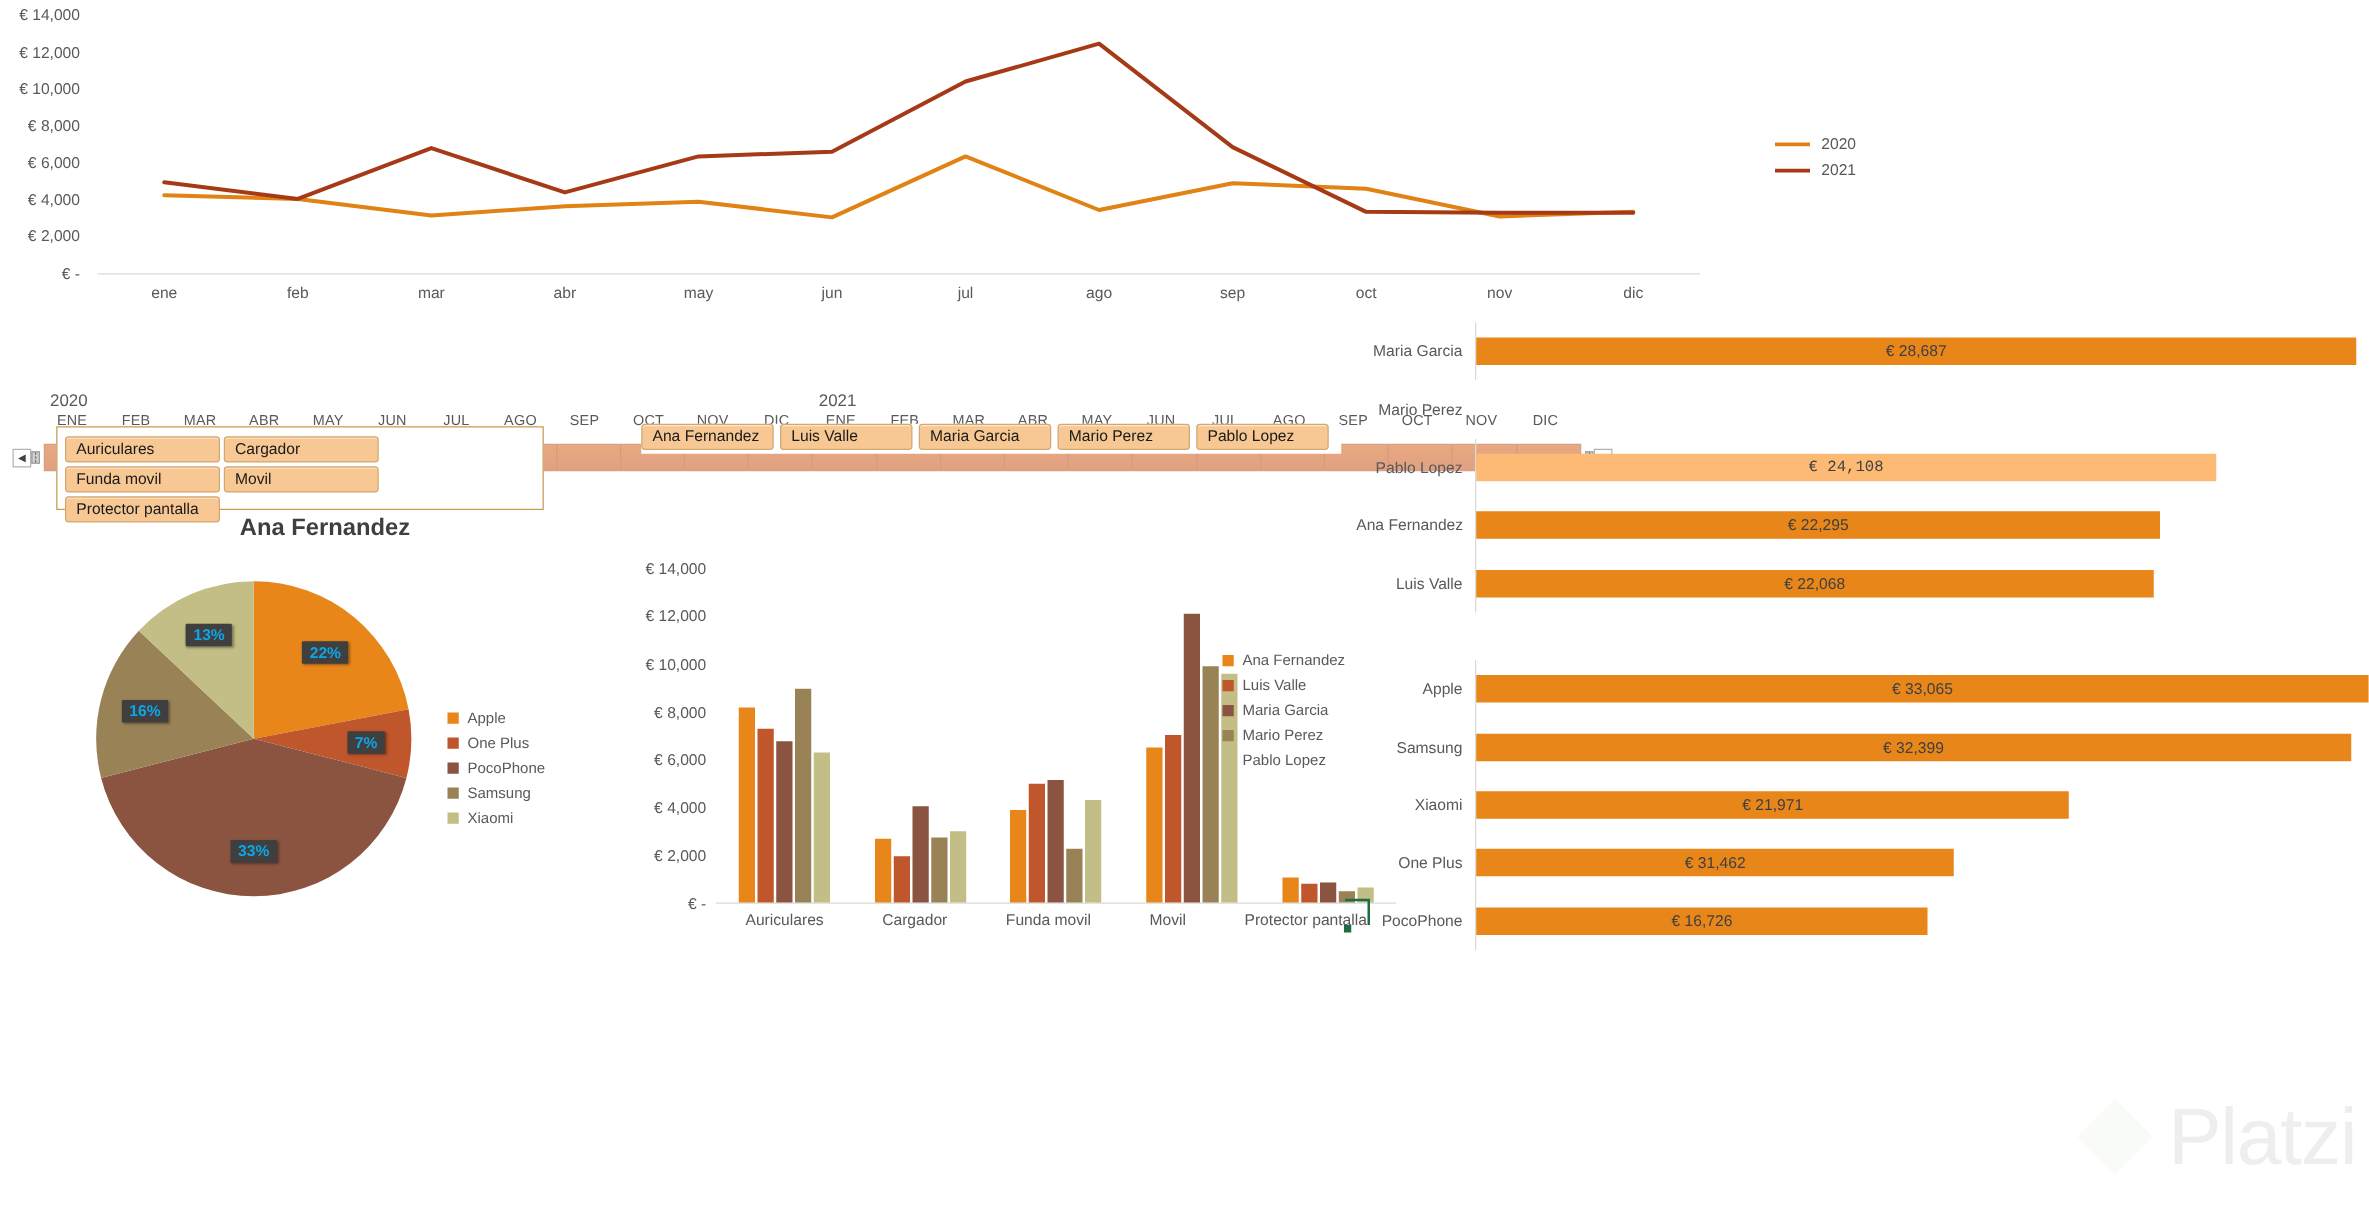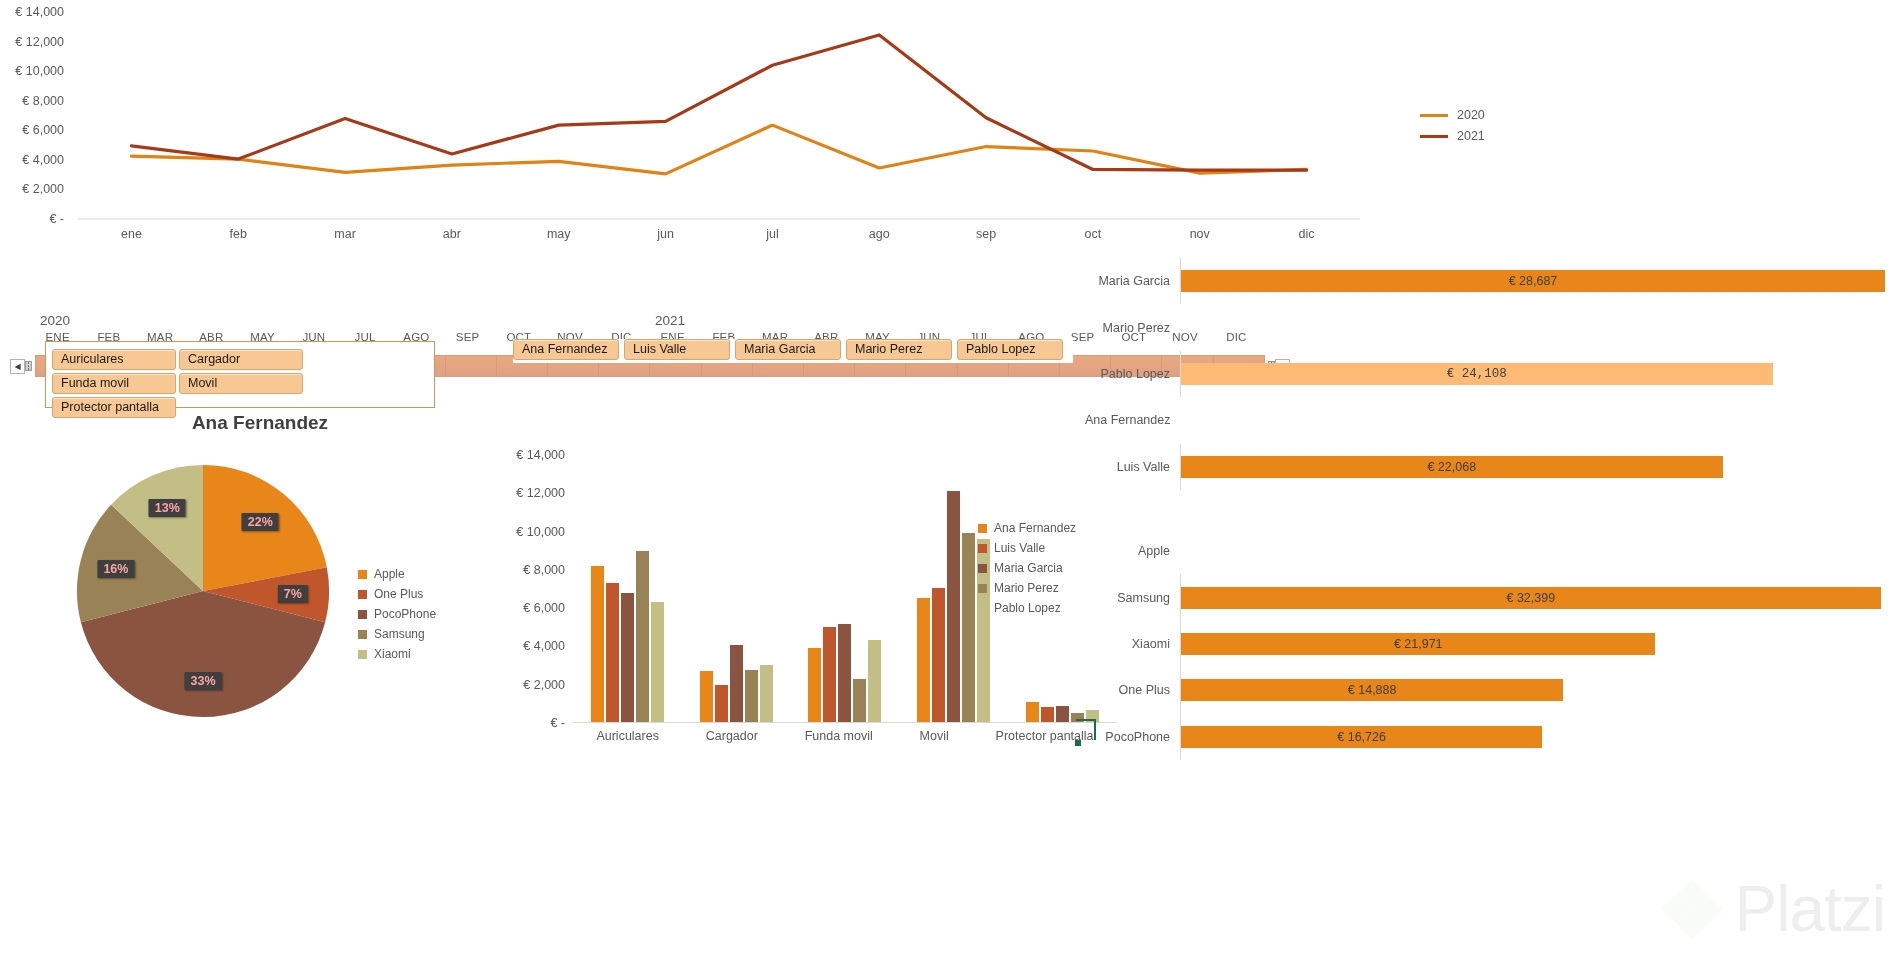--- a/index.html
+++ b/index.html
@@ -90,21 +90,21 @@
   #person-slicer .slicer-grid { gap: 5px; }
   #person-slicer .slicer-item { width: 106px; text-align: left; }
 
   
   #pie-chart { position: absolute; left: 40px; top: 408px; width: 440px; height: 390px; z-index: 2; }
   #pie-title { width: 100%; text-align: center; font-size: 19px; font-weight: bold;
       color: #3f3f3f; margin-top: 4px; }
   .pie-wrap { position: relative; width: 290px; height: 290px; margin: 12px 0 0 18px; }
   .pie-label {
     position: absolute; transform: translate(-50%, -50%);
-    background: #3f3f3f; color: #fca5a5; font-size: 12.5px; font-weight: bold;
+    background: #3f3f3f; color: #0ea5e9; font-size: 12.5px; font-weight: bold;
     padding: 2px 6px; border-radius: 1px; box-shadow: 1px 1px 2px rgba(0,0,0,.35);
   }
   .pie-legend { position: absolute; left: 300px; top: 118px; background: rgba(255,255,255,.9); }
   .pie-legend .row { display: flex; align-items: center; height: 20px; }
   .pie-legend .sw { width: 9px; height: 9px; margin-right: 7px; }
   .pie-legend .lbl { font-size: 12px; color: #595959; }
 
   
   #column-chart { position: absolute; left: 505px; top: 455px; width: 620px; height: 320px; z-index: 2; }
   #column-chart .yaxis { position: absolute; left: 0; top: 0; width: 60px; height: 268px; }
@@ -430,51 +430,57 @@
           <div class="hbar-cat">Mario Perez</div>
         </div>
         <div class="hbar-row">
           <div class="hbar-cat">Pablo Lopez</div>
           <div class="hbar-track">
             <div class="hbar-fill" style="width: 84.0381%; background: #fdba74; font-family: Liberation Mono, monospace;">€ 24,108</div>
           </div>
         </div>
         <div class="hbar-row">
           <div class="hbar-cat">Ana Fernandez</div>
+          <div class="hbar-track">
+            <div class="hbar-fill" style="width: 77.7181%; background: rgb(232, 134, 26);">€ 22,295</div>
+          </div>
         </div>
         <div class="hbar-row">
           <div class="hbar-cat">Luis Valle</div>
           <div class="hbar-track">
             <div class="hbar-fill" style="width: 76.9268%; background: rgb(232, 134, 26);">€ 22,068</div>
           </div>
         </div>
       </div>
   </div>
 
   <div class="hbar-chart" id="hbar-brands">
     <div class="hbar-rows" id="hb-rows">
         <div class="hbar-row">
           <div class="hbar-cat">Apple</div>
+          <div class="hbar-track">
+            <div class="hbar-fill" style="width: 100%; background: rgb(232, 134, 26);">€ 33,065</div>
+          </div>
         </div>
         <div class="hbar-row">
           <div class="hbar-cat">Samsung</div>
           <div class="hbar-track">
             <div class="hbar-fill" style="width: 97.9858%; background: rgb(232, 134, 26);">€ 32,399</div>
           </div>
         </div>
         <div class="hbar-row">
           <div class="hbar-cat">Xiaomi</div>
           <div class="hbar-track">
             <div class="hbar-fill" style="width: 66.4479%; background: rgb(232, 134, 26);">€ 21,971</div>
           </div>
         </div>
         <div class="hbar-row">
           <div class="hbar-cat">One Plus</div>
           <div class="hbar-track">
-            <div class="hbar-fill" style="width: 53.546%; background: rgb(232, 134, 26);">€ 14,888</div>
+            <div class="hbar-fill" style="width: 53.546%; background: rgb(232, 134, 26);">€ 31,462</div>
           </div>
         </div>
         <div class="hbar-row">
           <div class="hbar-cat">PocoPhone</div>
           <div class="hbar-track">
             <div class="hbar-fill" style="width: 50.5852%; background: rgb(232, 134, 26);">€ 16,726</div>
           </div>
         </div>
       </div>
   </div>

